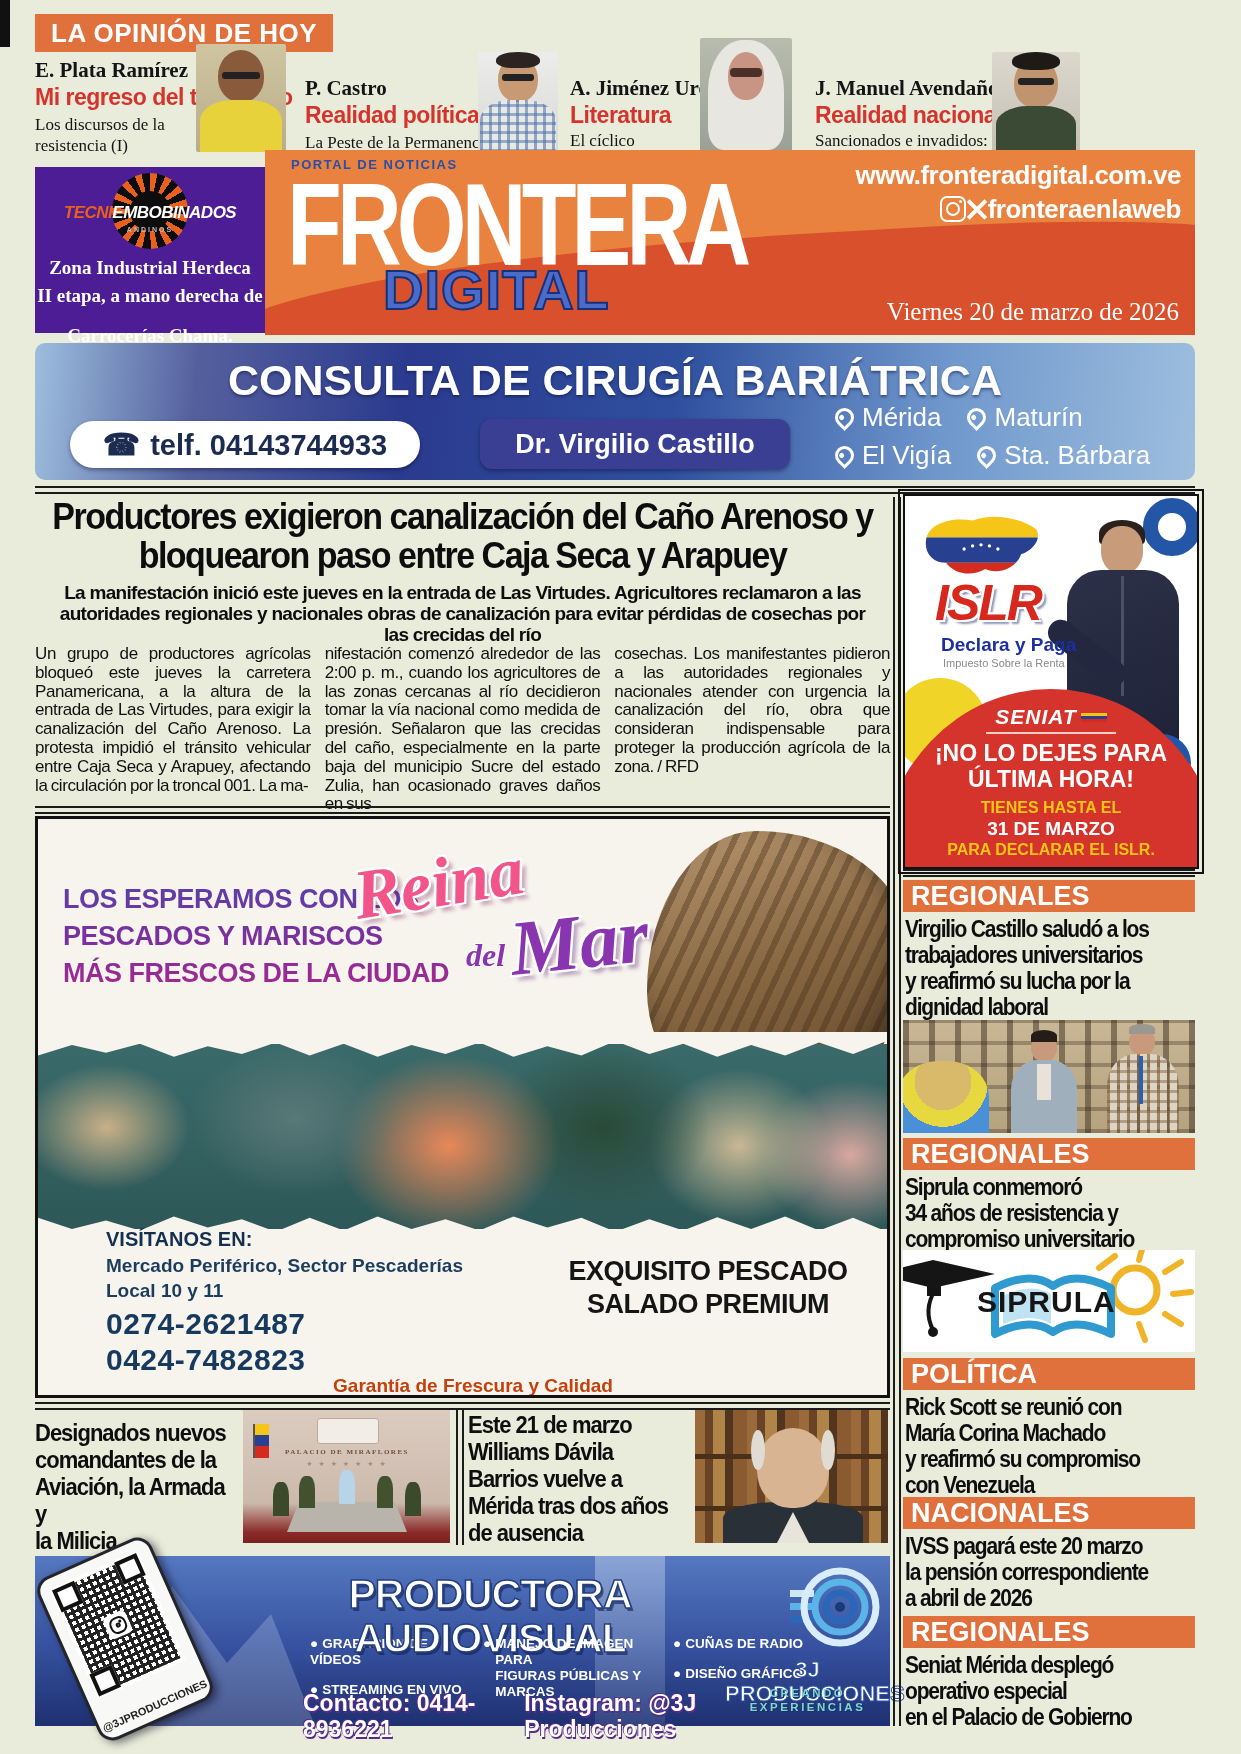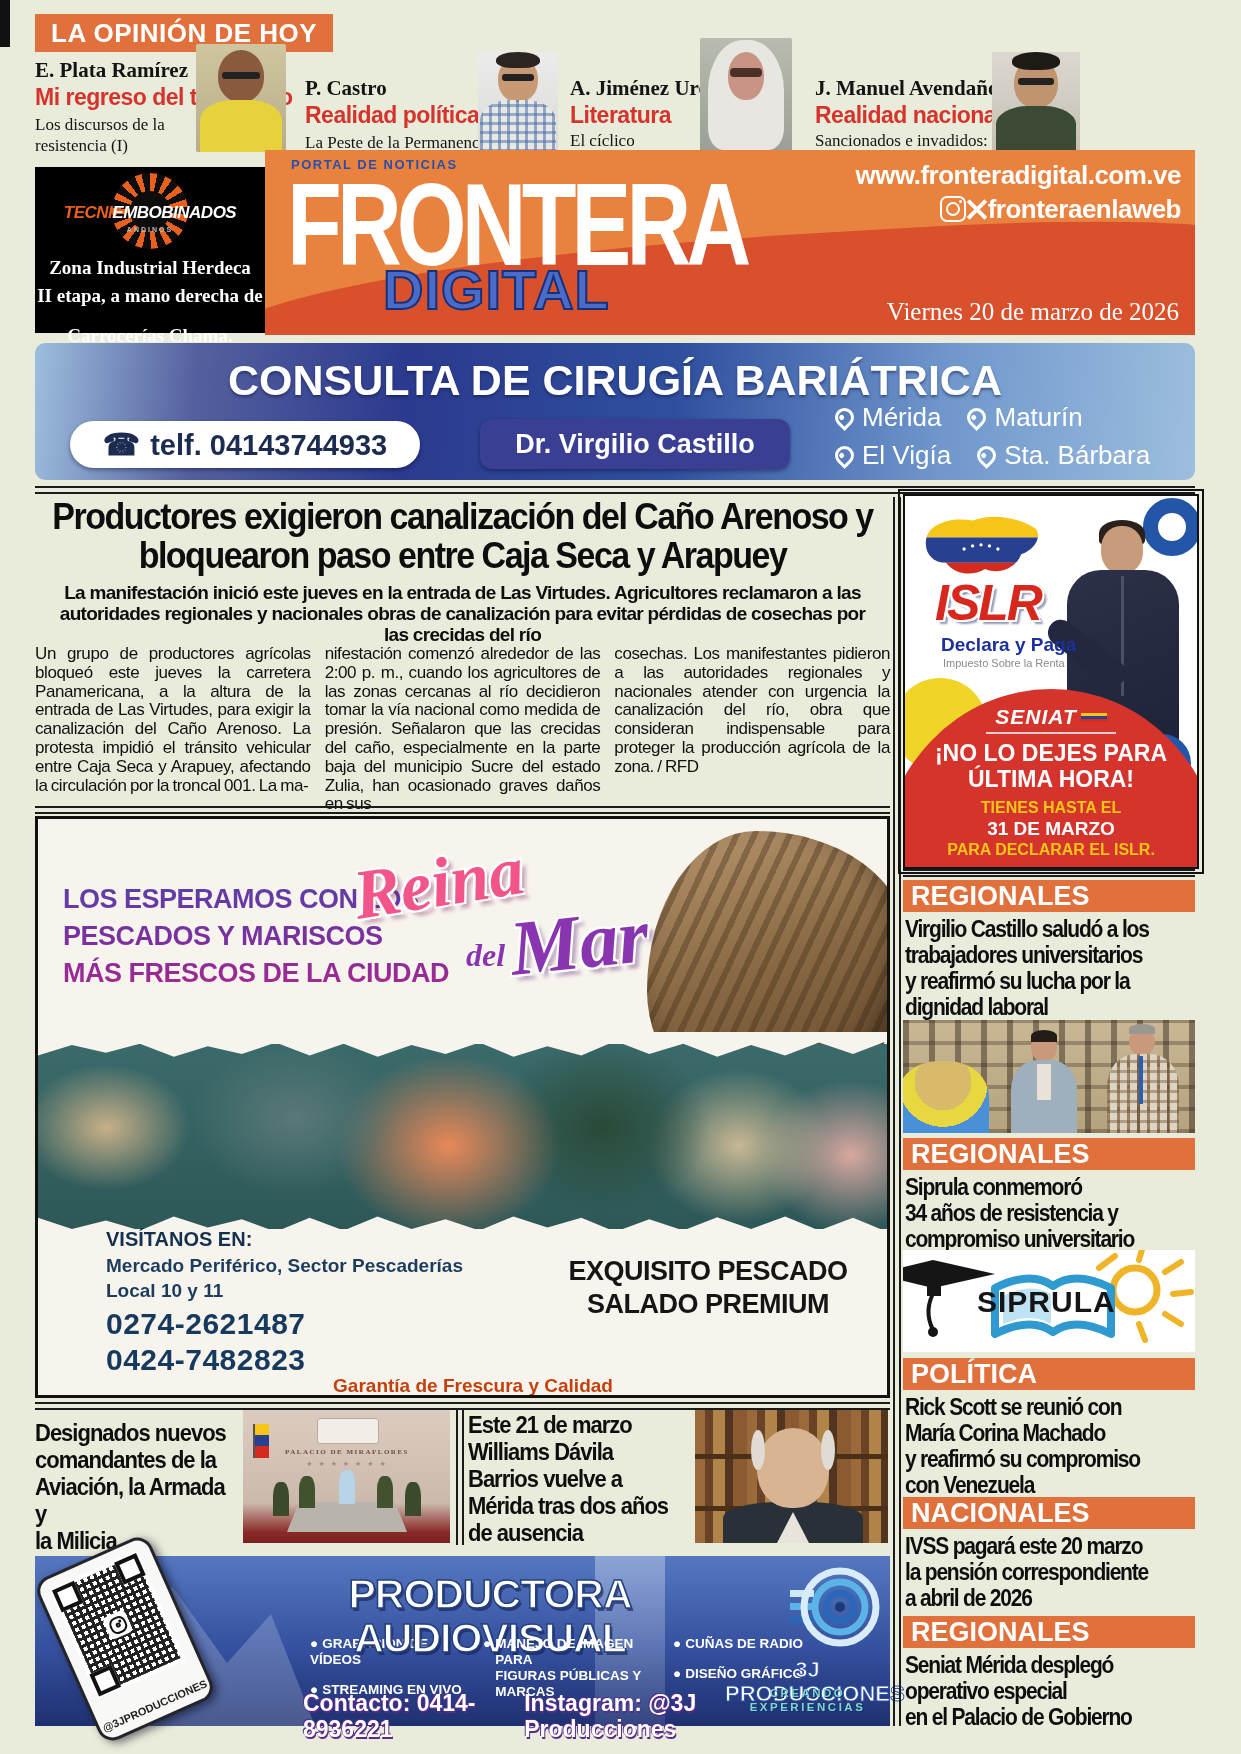--- a/index.html
+++ b/index.html
@@ -17,21 +17,21 @@
   .op-name{font:700 21px/24px "Liberation Serif",serif;color:#141414;}
   .op-col{font:900 23px/26px "Liberation Sans",sans-serif;color:#D5342C;letter-spacing:-0.5px;}
   .op-title{font:400 17px/21px "Liberation Serif",serif;color:#141414;}
   .shot{position:absolute;overflow:hidden;border-radius:2px;}
   .sh-head{position:absolute;border-radius:50% 50% 46% 46%;}
   .sh-hair{position:absolute;border-radius:50% 50% 40% 40%;}
   .sh-body{position:absolute;border-radius:40% 40% 0 0;}
   .sh-glasses{position:absolute;height:7px;background:#222;border-radius:3px;}
 
   
-  .tecni{background:#000000;color:#fff;}
+  .tecni{background:#4c1d95;color:#fff;}
   .tecni-ring{position:absolute;border-radius:50%;background:repeating-conic-gradient(#E8601C 0deg 11deg,#0D0D0D 11deg 24deg);}
   .tecni-ring-core{position:absolute;border-radius:50%;background:#0D0D0D;}
   .tecni-brand{font:900 17px/20px "Liberation Sans",sans-serif;font-style:italic;letter-spacing:-0.5px;}
   .tecni-line{font:700 19px/26px "Liberation Serif",serif;text-align:center;}
 
   
   .masthead{background:#E8823E;overflow:hidden;}
   .mast-curve{position:absolute;bottom:-28px;left:-40px;right:-40px;height:125px;background:#D8502C;
               transform:rotate(-3.2deg);border-radius:60% 30% 0 0/70px 25px 0 0;}
   .portal{font:800 13px/15px "Liberation Sans",sans-serif;color:#2B4FA8;letter-spacing:1.5px;}

